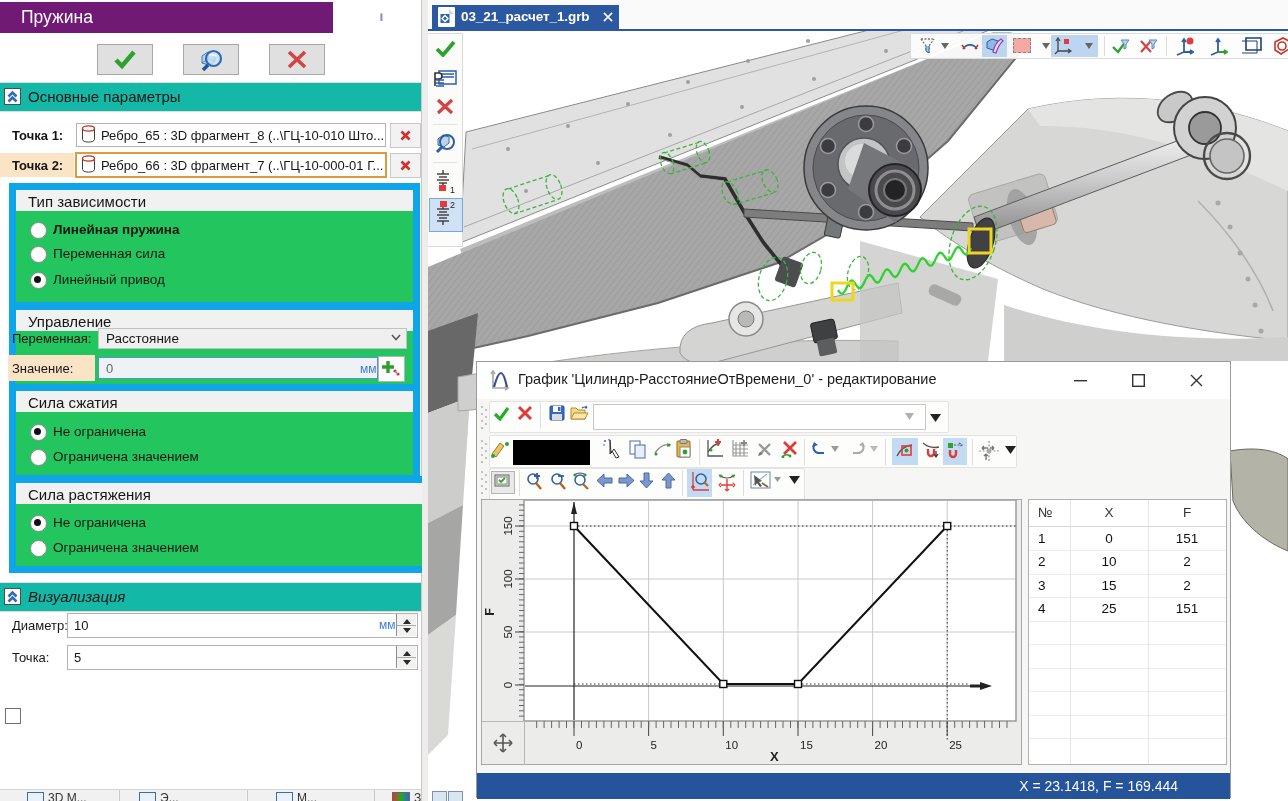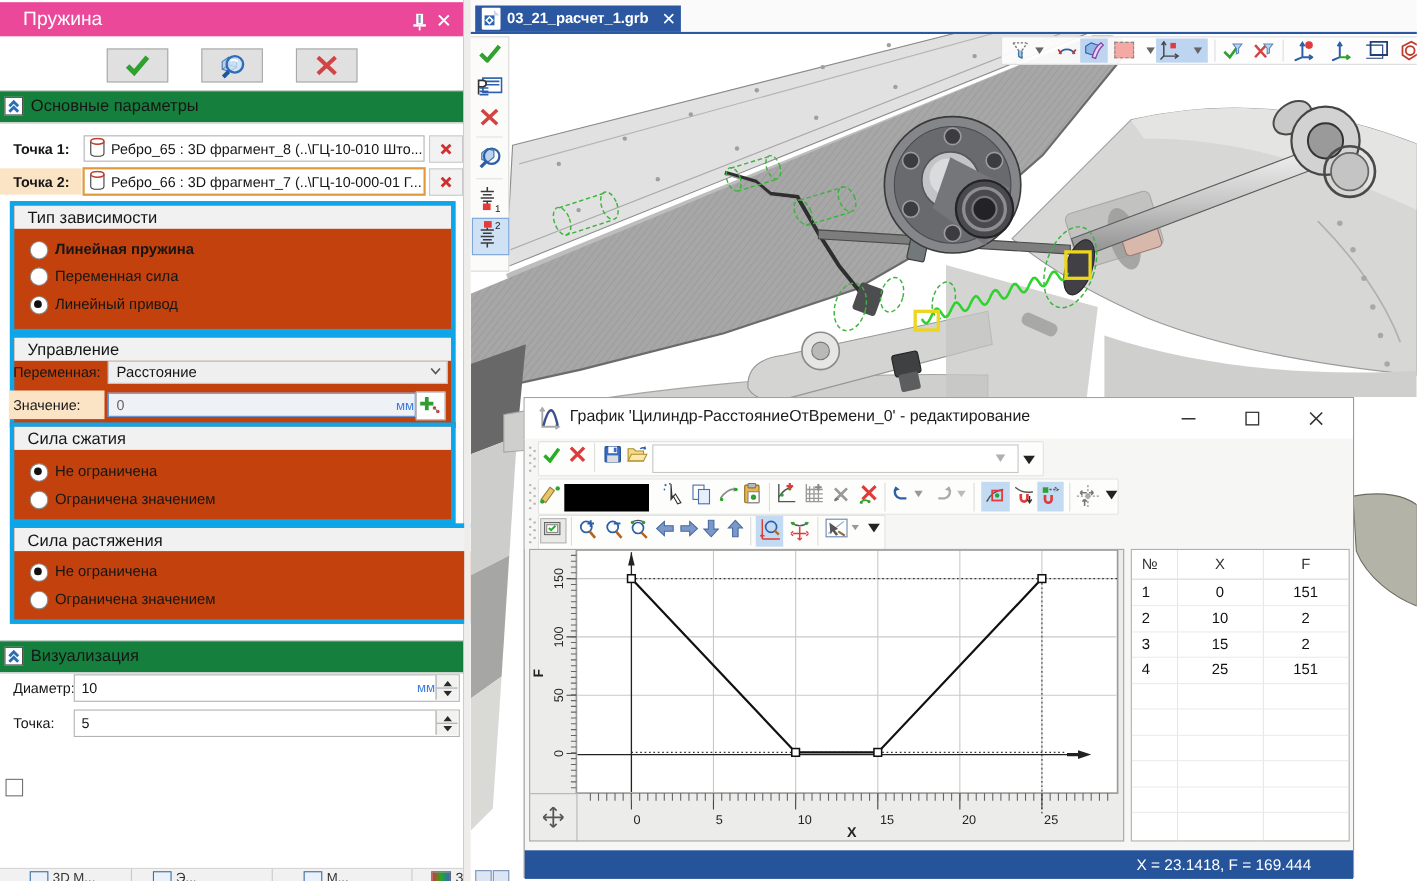--- a/index.html
+++ b/index.html
@@ -1,23 +1,23 @@
 <!DOCTYPE html>
 <html><head><meta charset="utf-8">
 <style>
   html,body{margin:0;padding:0;width:1288px;height:801px;overflow:hidden;
     font-family:"Liberation Sans",sans-serif;background:#f0f0f0;}
   .abs{position:absolute;}
   #panel{position:absolute;left:0;top:0;width:421px;height:801px;background:#fff;border-right:1px solid #c8c8c8;}
-  .ptitle{position:absolute;left:0;top:2px;width:421px;height:31px;background:#ec4899;color:#fff;}
-  .sech{position:absolute;left:0;width:421px;height:28px;background:#15803d;border-top:1px solid #e0e0e0;border-bottom:1px solid #dcdcdc;}
+  .ptitle{position:absolute;left:0;top:2px;width:333px;height:31px;background:#701a75;color:#fff;}
+  .sech{position:absolute;left:0;width:421px;height:28px;background:#14b8a6;border-top:1px solid #e0e0e0;border-bottom:1px solid #dcdcdc;}
   .sech .txt{position:absolute;left:28px;top:5px;font-size:15px;color:#161616;}
   .chev{position:absolute;left:4px;top:5px;width:15px;height:15px;background:#fdfdfd;border:1.5px solid #4e4e4e;}
   .chev svg{position:absolute;left:1px;top:1px;}
-  .gbox{position:absolute;left:9px;width:397px;background:#c2410c;border:4px solid #0ea5e9;}
+  .gbox{position:absolute;left:9px;width:397px;background:#22c55e;border:7px solid #0ea5e9;}
   .ghead{position:absolute;left:0;top:0;right:0;height:21px;background:#f1f1f1;}
   .ghead span{position:absolute;left:12px;top:3px;font-size:15px;color:#161616;}
   .rad{position:absolute;left:14px;width:15px;height:15px;border:1px solid #8a8a8a;border-radius:50%;background:#fff;}
   .rad.on:after{content:"";position:absolute;left:3px;top:3px;width:7px;height:7px;border-radius:50%;background:#111;}
   .rlbl{position:absolute;left:37px;font-size:13.5px;color:#161616;}
   .fld{position:absolute;background:#fff;border:1px solid #b2b2b2;font-size:13px;color:#1a1a1a;}
   .flbl{position:absolute;font-size:13px;color:#161616;}
   .mm{position:absolute;color:#3d7edb;font-size:12px;}
   .xbtn{position:absolute;width:29px;height:23px;background:#f2f2f2;border:1px solid #c9c9c9;}
   .tb3{position:absolute;width:54px;height:29px;background:#e0e0e0;border:1px solid #a8a8a8;}
@@ -148,21 +148,21 @@
   <div class="gbox" style="top:476px;height:83px;padding-left:32px;">
     <div class="ghead">
         <span>Сила растяжения</span>
       </div>
     <div class="rad on" style="top:32px;"></div>
       <div class="rlbl" style="top:32px;">Не ограничена</div>
     <div class="rad" style="top:57px;"></div>
       <div class="rlbl" style="top:57px;">Ограничена значением</div>
   </div>
 
-  <div class="sech" style="top:582px;">
+  <div class="sech" style="top:582px;font-style:italic;">
       <div class="chev">
         <svg width="13" height="13" viewBox="0 0 13 13">
           <g stroke="#2e6db4" stroke-width="2.6" fill="none">
             <path d="M2.5 6.5 L6.5 2.5 L10.5 6.5"></path>
             <path d="M2.5 11.5 L6.5 7.5 L10.5 11.5"></path>
           </g>
         </svg>
       </div>
       <div class="txt">Визуализация</div>
     </div>
@@ -953,15 +953,15 @@
     <div class="abs" style="left:0;top:97px;width:197px;height:1px;background:#ececec;"></div>
     <div class="abs" style="left:0;top:121px;width:197px;height:1px;background:#ececec;"></div>
     <div class="abs" style="left:0;top:144px;width:197px;height:1px;background:#ececec;"></div>
     <div class="abs" style="left:0;top:168px;width:197px;height:1px;background:#ececec;"></div>
     <div class="abs" style="left:0;top:191px;width:197px;height:1px;background:#ececec;"></div>
     <div class="abs" style="left:0;top:215px;width:197px;height:1px;background:#ececec;"></div>
     <div class="abs" style="left:0;top:238px;width:197px;height:1px;background:#ececec;"></div>
   </div>
 
   <div class="abs" style="left:0;top:411px;width:753px;height:26px;background:#26549b;color:#fff;font-size:14px;">
-    <div class="abs" style="right:38px;top:5px;">X = 23.1418, F = 169.444</div>
+    <div class="abs" style="right:52px;top:5px;">X = 23.1418, F = 169.444</div>
   </div>
 </div>
 
 </body></html>

